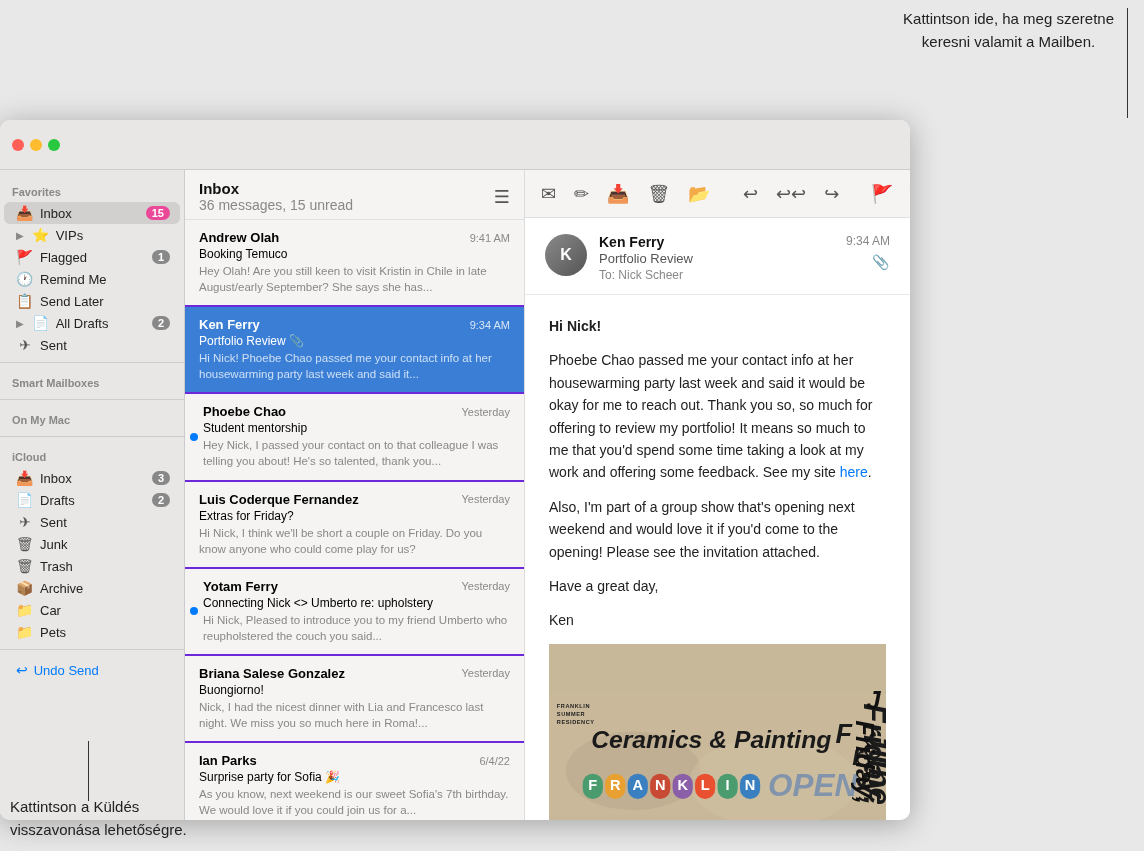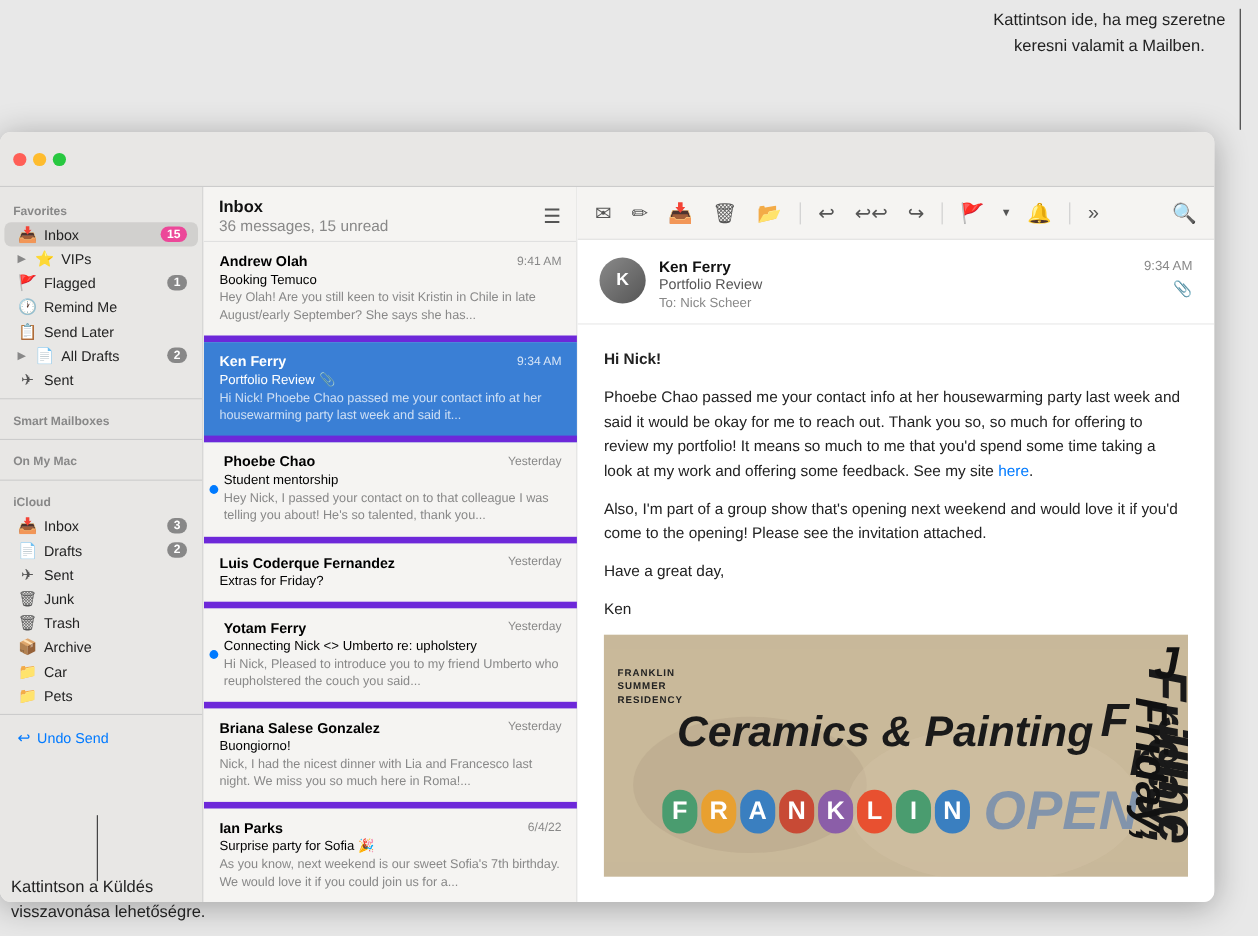--- a/index.html
+++ b/index.html
@@ -49,21 +49,21 @@
       height: 60px;
       background: #333;
       z-index: 10;
     }
 
     
     .mail-window {
       position: absolute;
       top: 120px;
       left: 0;
-      width: 1104px;
+      width: 910px;
       height: 700px;
       background: #f5f4f2;
       border-radius: 10px;
       overflow: hidden;
       box-shadow: 0 4px 30px rgba(0,0,0,0.3);
       display: flex;
       flex-direction: column;
     }
 
     
@@ -207,21 +207,21 @@
       font-size: 18px;
       color: #555;
       cursor: pointer;
     }
     .email-items {
       overflow-y: auto;
       flex: 1;
     }
     .email-item {
       padding: 10px 14px;
-      border-bottom: 6px solid #6d28d9;
+      border-bottom: 2px solid #6d28d9;
       cursor: pointer;
       position: relative;
     }
     .email-item.selected {
       background: #3a7fd5;
       color: white;
     }
     .email-item-top {
       display: flex;
       justify-content: space-between;
@@ -538,20 +538,21 @@
           <div class="email-subject">Student mentorship</div>
           <div class="email-preview">Hey Nick, I passed your contact on to that colleague I was telling you about! He's so talented, thank you...</div>
         </div>
 
         <div class="email-item">
           <div class="email-item-top">
             <span class="email-sender">Luis Coderque Fernandez</span>
             <span class="email-time">Yesterday</span>
           </div>
           <div class="email-subject">Extras for Friday?</div>
+          <div class="email-preview">Hi Nick, I think we'll be short a couple on Friday. Do you know anyone who could come play for us?</div>
         </div>
 
         <div class="email-item" style="padding-left:18px;">
           <div class="unread-dot"></div>
           <div class="email-item-top">
             <span class="email-sender">Yotam Ferry</span>
             <span class="email-time">Yesterday</span>
           </div>
           <div class="email-subject">Connecting Nick &lt;&gt; Umberto re: upholstery</div>
           <div class="email-preview">Hi Nick, Pleased to introduce you to my friend Umberto who reupholstered the couch you said...</div>

